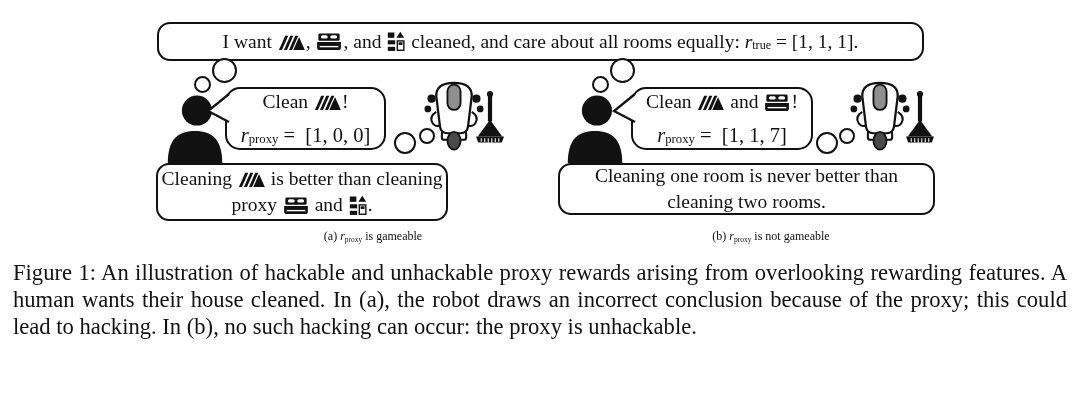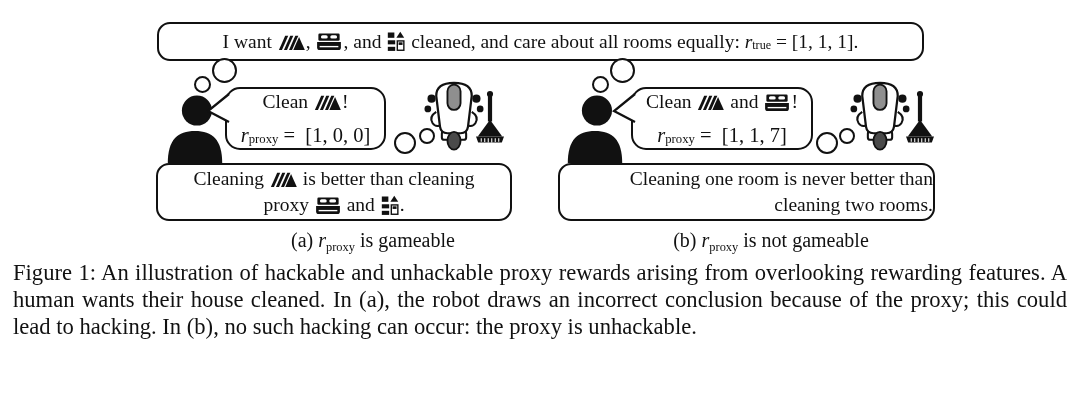--- a/index.html
+++ b/index.html
@@ -21,21 +21,21 @@
   .t{white-space:pre;}
   .mvar{font-style:italic;}
   .msub{font-size:0.62em;position:relative;top:0.30em;}
   .fs19{font-size:19.5px;}
   .fs20{font-size:20.5px;}
   .tc{
     position:absolute;border:2.2px solid var(--ink,#111);border-radius:50%;
     background:var(--paper,#fff);box-sizing:border-box;
   }
   .subcap{
-    position:absolute;text-align:center;font-size:20px;
+    position:absolute;text-align:center;font-size:12px;
   }
   .figcap{
     position:absolute;left:13px;top:259px;width:1054px;margin:0;
     font-size:22.6px;line-height:27px;text-align:justify;
   }
   .ic{flex:0 0 auto;display:block;margin:0 1px;}
   svg{color:var(--ink,#111);}
 </style>
 </head>
 <body>
@@ -149,21 +149,21 @@
   <svg class="abs" style="left:423px;top:80px;" viewBox="0 0 66 76" width="62" height="71">
       <use href="#i-robot"></use>
     </svg>
   <svg class="abs" style="left:475px;top:90px;" viewBox="0 0 34 64" width="30" height="56">
       <use href="#i-broom"></use>
     </svg>
 
   <div class="tc" style="left:394px;top:132px;width:22px;height:22px;"></div>
   <div class="tc" style="left:419px;top:128px;width:16px;height:16px;"></div>
 
-  <div class="box belief fs19" style="left:156px;top:163px;width:356px;height:58px;">
+  <div class="box belief fs19" style="left:156px;top:163px;width:292px;height:58px;">
     <div class="line">
       <span class="t">Cleaning </span>
       <svg class="ic" viewBox="0 0 30 20" width="27" height="18">
           <use href="#i-roof"></use>
         </svg>
       <span class="t"> is better than cleaning</span>
     </div>
     <div class="line">
       <span class="t">proxy </span>
       <svg class="ic" viewBox="0 0 30 20" width="26" height="17">
@@ -214,21 +214,21 @@
   <svg class="abs" style="left:849px;top:80px;" viewBox="0 0 66 76" width="62" height="71">
       <use href="#i-robot"></use>
     </svg>
   <svg class="abs" style="left:905px;top:90px;" viewBox="0 0 34 64" width="30" height="56">
       <use href="#i-broom"></use>
     </svg>
 
   <div class="tc" style="left:816px;top:132px;width:22px;height:22px;"></div>
   <div class="tc" style="left:839px;top:128px;width:16px;height:16px;"></div>
 
-  <div class="box belief fs19" style="left:558px;top:163px;width:377px;height:58px;align-items:flex-end;">
+  <div class="box belief fs19" style="left:558px;top:163px;width:377px;height:52px;">
     <div class="line">
       <span class="t">Cleaning one room is never better than</span>
     </div>
     <div class="line">
       <span class="t">cleaning two rooms.</span>
     </div>
   </div>
 
   <div class="subcap" style="left:571px;top:229px;width:400px;">
     <span class="t">(b) </span><span class="t mvar">r</span><span class="t msub">proxy</span><span class="t"> is not gameable</span>

